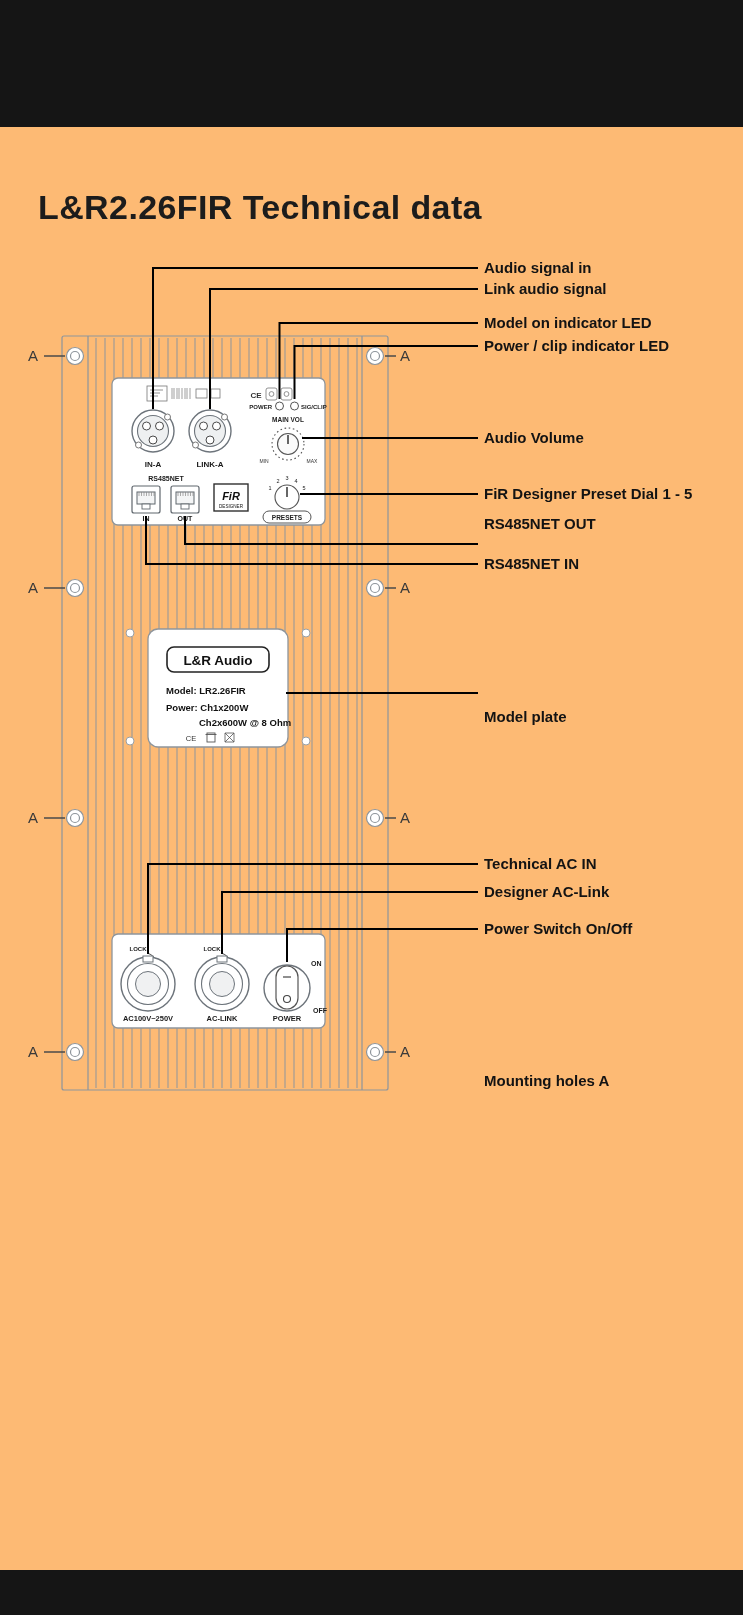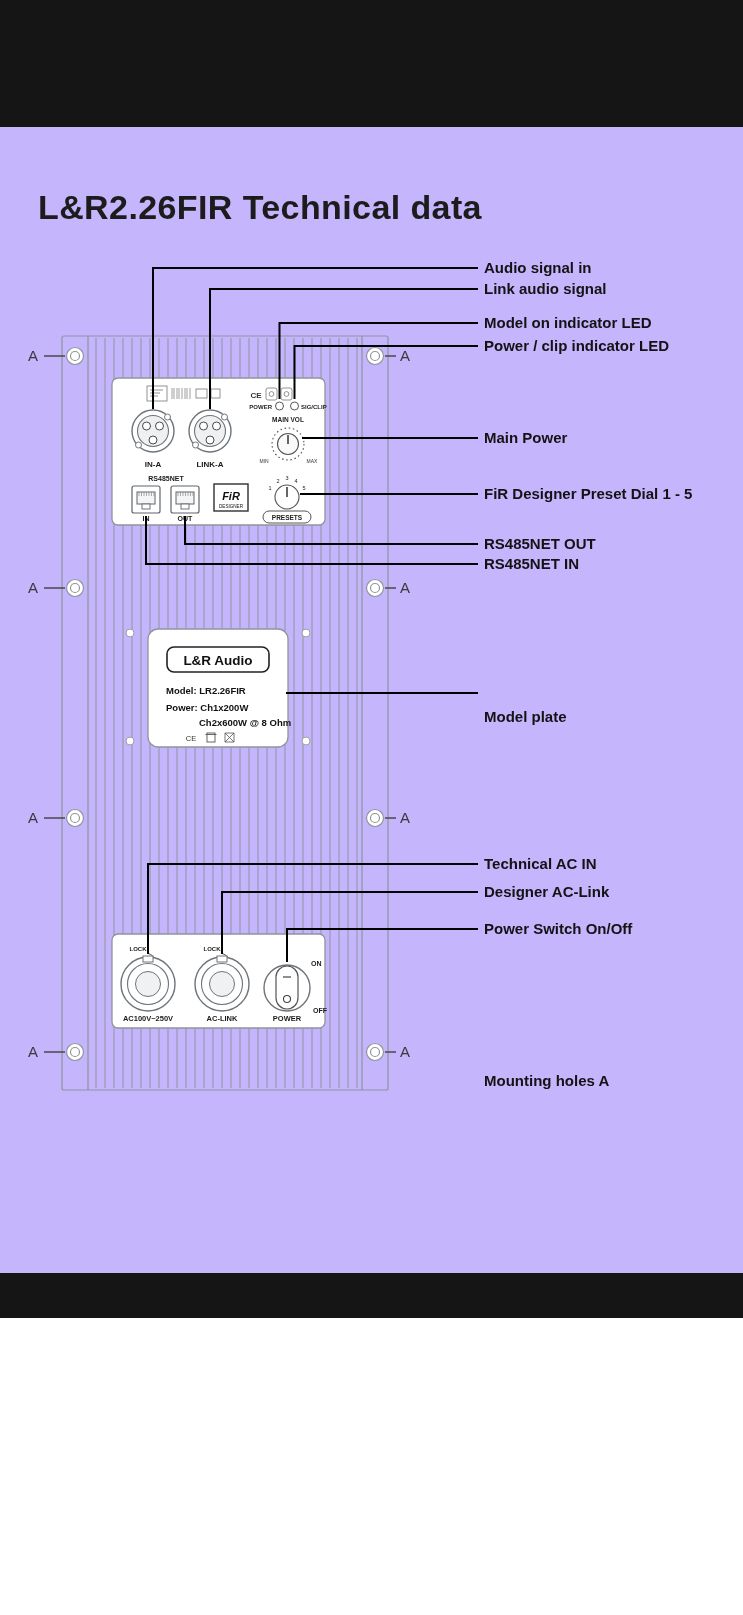--- a/index.html
+++ b/index.html
@@ -1,17 +1,17 @@
 <!DOCTYPE html>
 <html><head>
 <meta charset="utf-8">
 <style>
   * { margin:0; padding:0; box-sizing:border-box; }
   html,body { background:#ffffff; font-family:"Liberation Sans", sans-serif; }
-  .screen { position:relative; width:743px; height:1318px; background:#c4b5fd; overflow:hidden; }
+  .screen { position:relative; width:743px; height:1615px; background:#fdba74; overflow:hidden; }
   .bar { position:absolute; left:0; width:100%; background:#151515; }
   .bar.top { top:0; height:127px; }
   .bar.bottom { bottom:0; height:45px; }
   .page-title {
     position:absolute; left:38px; top:188px;
     font-size:34px; font-weight:600; letter-spacing:0.4px; color:#1c1c1c;
     white-space:nowrap;
   }
   .diagram-svg { position:absolute; left:0; top:0; }
   .callout {
@@ -252,23 +252,23 @@
       <path d="M478 892H222V954"></path>
       <path d="M478 929H287V962"></path>
     </g>
   </svg>
 
   <div>
     <div class="callout" style="top:259px">Audio signal in</div>
     <div class="callout" style="top:280px">Link audio signal</div>
     <div class="callout" style="top:314px">Model on indicator LED</div>
     <div class="callout" style="top:337px">Power / clip indicator LED</div>
-    <div class="callout" style="top:429px">Main Power</div>
+    <div class="callout" style="top:429px">Audio Volume</div>
     <div class="callout" style="top:485px">FiR Designer Preset Dial 1 - 5</div>
-    <div class="callout" style="top:535px">RS485NET OUT</div>
+    <div class="callout" style="top:515px">RS485NET OUT</div>
     <div class="callout" style="top:555px">RS485NET IN</div>
     <div class="callout" style="top:708px">Model plate</div>
     <div class="callout" style="top:855px">Technical AC IN</div>
     <div class="callout" style="top:883px">Designer AC-Link</div>
     <div class="callout" style="top:920px">Power Switch On/Off</div>
     <div class="callout" style="top:1072px">Mounting holes A</div>
   </div>
 
   <div class="bar bottom"></div>
 </div>

